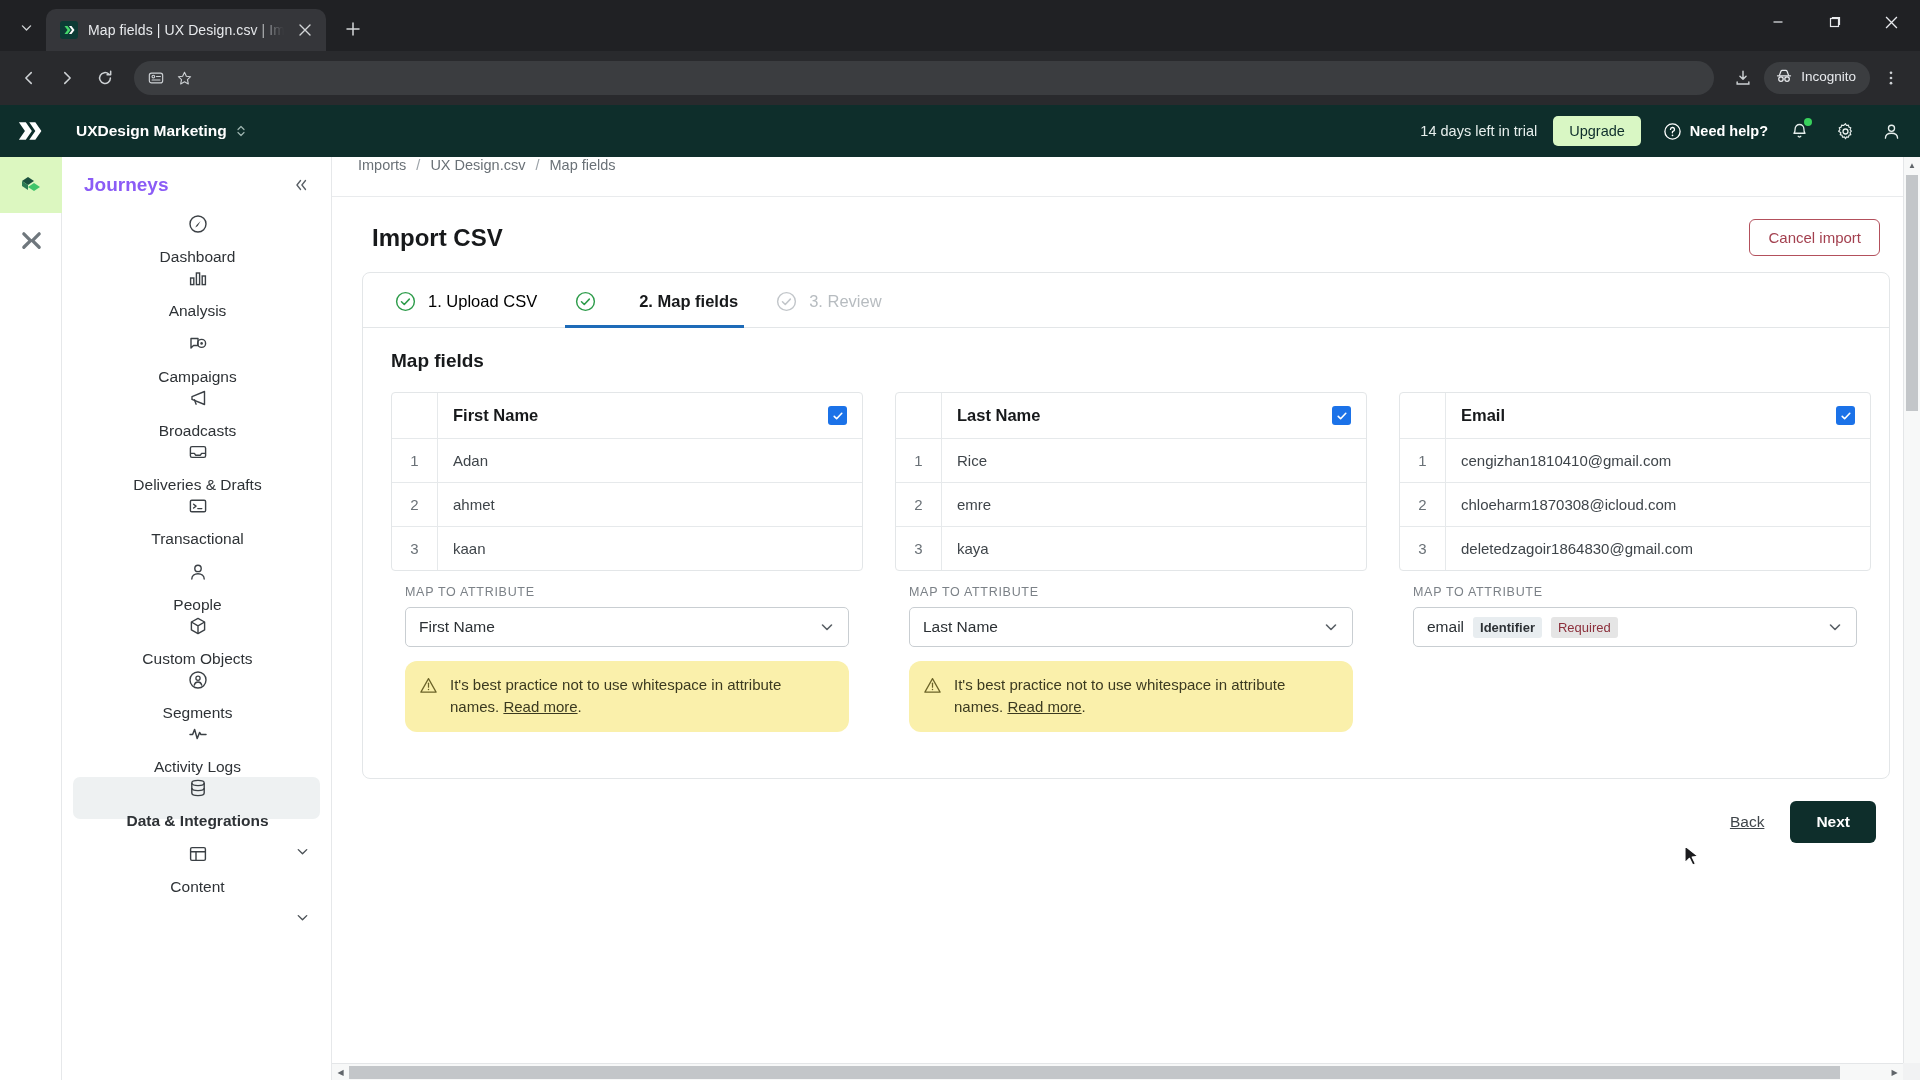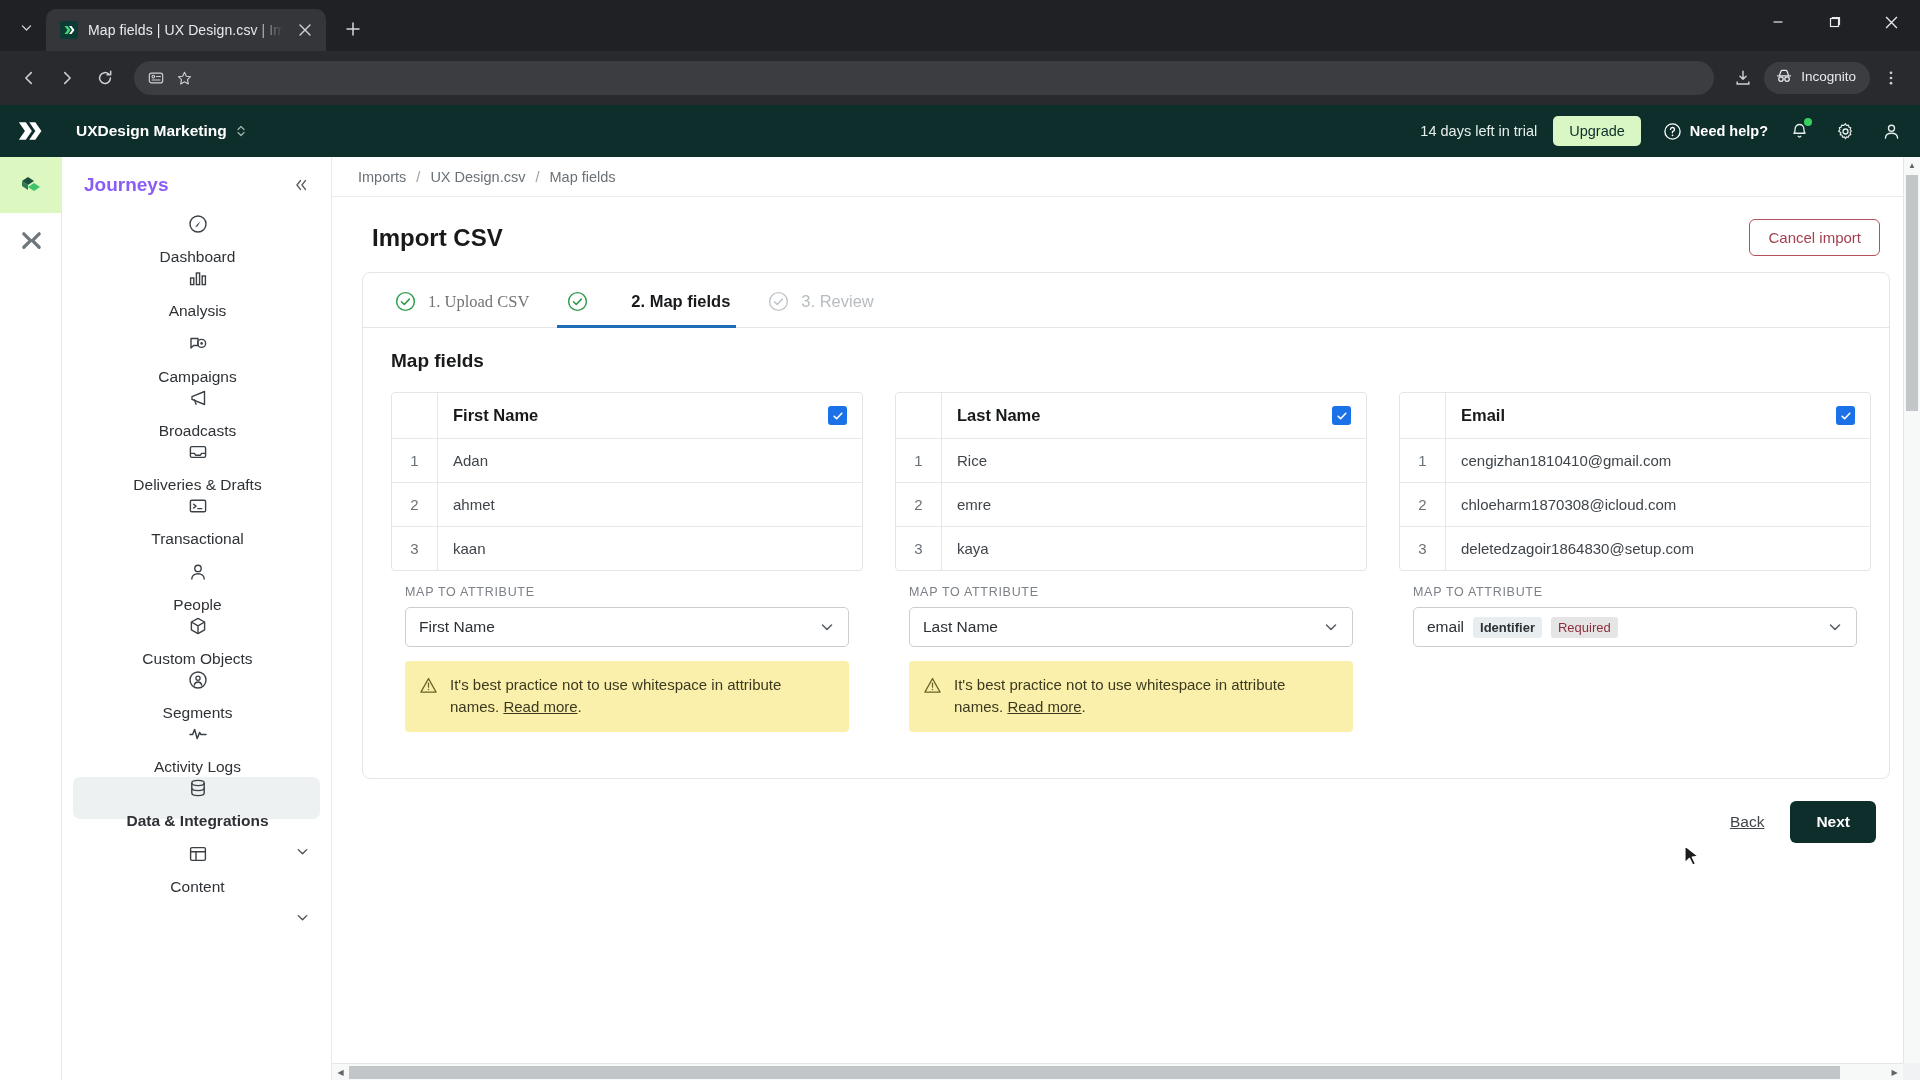--- a/index.html
+++ b/index.html
@@ -99,42 +99,42 @@
     font-size: 15.5px;
     flex-direction: column;
   }
   .sb-item .sb-ico { width: 21px; height: 21px; display:flex; align-items:center; justify-content:center; color:#3b4045; flex:none; }
   .sb-item.active { background: #eef1f2; font-weight: 700; }
   .sb-item .chev { margin-left: auto; color: #4a5055; display:flex; }
   .sb-gap { height: 12px; }
 
   
   .main { flex: 1; display: flex; flex-direction: column; min-width: 0; background: #fff; position: relative; }
-  .crumbs { height: 40px; display: flex; align-items: center; gap: 10px; padding: 0 26px; border-bottom: 1px solid #e9ebed; font-size: 14.5px; flex: none; }
+  .crumbs { height: 40px; display: flex; align-items: flex-start; gap: 10px; padding: 0 26px; border-bottom: 1px solid #e9ebed; font-size: 14.5px; flex: none; }
   .crumbs a { color: #6a7177; text-decoration: none; }
   .crumbs .sep { color: #9aa1a7; }
   .crumbs .cur { color: #6a7177; }
 
   .page { flex: 1; overflow: hidden; padding: 0 26px; }
   .titlerow { display: flex; align-items: center; justify-content: space-between; padding: 22px 14px 16px 14px; }
   .pagetitle { font-size: 24px; font-weight: 700; color: #17191b; }
   .cancel-btn {
     border: 1px solid #b3505c; color: #a3404f; background: #fff;
     font-size: 15px; padding: 9px 18px; border-radius: 6px;
   }
 
   .card {
     border: 1px solid #e3e6e8; border-radius: 8px; background: #fff; margin: 0 4px;
   }
   .steps { display: flex; gap: 0; border-bottom: 1px solid #e3e6e8; padding: 0 22px; }
   .step { display: flex; align-items: center; gap: 12px; padding: 18px 28px 15px 10px; font-size: 16.5px; color: #5f666c; position: relative; }
   .step .scirc { width: 21px; height: 21px; flex: none; }
   .step.active { color: #17191b; font-weight: 700; gap: 43px; }
   .step.active::after { content:""; position:absolute; left:0; right:22px; bottom:-1px; height:3px; background:#1e6bb8; }
-  .step.done { color: #737373; font-family: Liberation Serif, serif; }
+  .step.done { color: #000000; }
   .step.disabled { color: #b7bcc0; }
 
   .mapbody { padding: 22px 28px 30px 28px; }
   .maptitle { font-size: 19px; font-weight: 700; color: #17191b; margin-bottom: 20px; }
 
   .cols { display: flex; gap: 32px; align-items: flex-start; }
   .col { width: 472px; border: 1px solid #e3e6e8; border-radius: 4px; background: #fff; }
   .tr { display: flex; border-bottom: 1px solid #e6e9eb; }
   .tr:last-child { border-bottom: none; }
   .idx { width: 46px; flex: none; display: flex; align-items: center; justify-content: center;
@@ -152,21 +152,21 @@
     height: 40px; border: 1px solid #c9ced2; border-radius: 5px; background: #fff;
     display: flex; align-items: center; padding: 0 13px; gap: 9px;
   }
   .select .val { font-size: 15.5px; color: #2c3135; }
   .select .selchev { margin-left: auto; color: #5a6066; display:flex; }
   .badge { font-size: 13px; padding: 3px 7px; border-radius: 3px; }
   .badge.identifier { background: #e8edf0; color: #2c3135; font-weight: 600; }
   .badge.required { background: #e5e5e5; color: #8c2f3b; }
 
   .warn {
-    margin-top: 14px; background: #faf0ab; border-radius: 4px;
+    margin-top: 14px; background: #faf0ab; border-radius: 12px;
     display: flex; gap: 12px; padding: 13px 16px 14px 14px; align-items: flex-start;
   }
   .warn .wico { color: #6b6328; flex: none; margin-top: 2px; }
   .warn .wtxt { font-size: 15px; line-height: 1.45; color: #3b3a20; }
   .warn .wtxt a { color: #3b3a20; }
 
   .footerrow { display: flex; justify-content: flex-end; align-items: center; gap: 26px; padding: 22px 18px 0 0; }
   .back-link { font-size: 15.5px; color: #3f454a; text-decoration: underline; }
   .next-btn { background: #0e2e2b; color: #fff; font-size: 15.5px; font-weight: 700; border: none; padding: 12px 26px; border-radius: 6px; }
 
@@ -680,21 +680,21 @@
                     <div class="tr">
                       <div class="idx">1</div>
                       <div class="cell">cengizhan1810410@gmail.com</div>
                     </div>
                     <div class="tr">
                       <div class="idx">2</div>
                       <div class="cell">chloeharm1870308@icloud.com</div>
                     </div>
                     <div class="tr">
                       <div class="idx">3</div>
-                      <div class="cell">deletedzagoir1864830@setup.com</div>
+                      <div class="cell">deletedzagoir1864830@gmail.com</div>
                     </div>
                   </div>
                   <div class="mapzone">
                     <div class="maplabel">MAP TO ATTRIBUTE</div>
                     <div class="select">
                       <span class="val">email</span>
                       <span class="badge identifier">Identifier</span>
                       <span class="badge required">Required</span>
                       <span class="selchev">
                         <svg width="16" height="16" viewBox="0 0 16 16">

